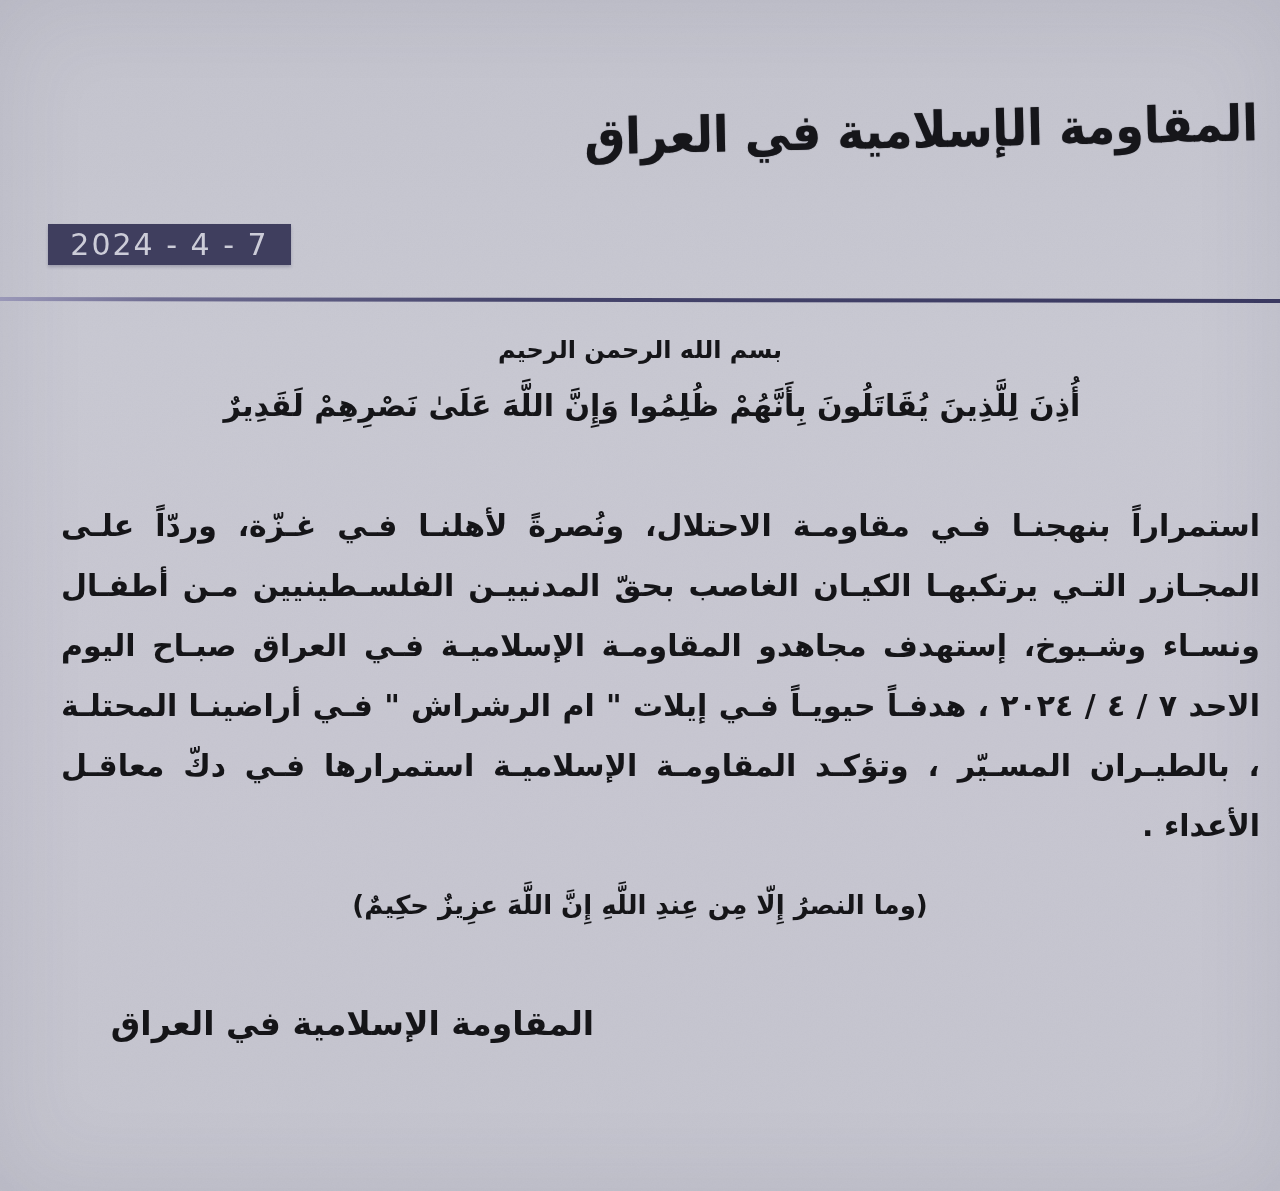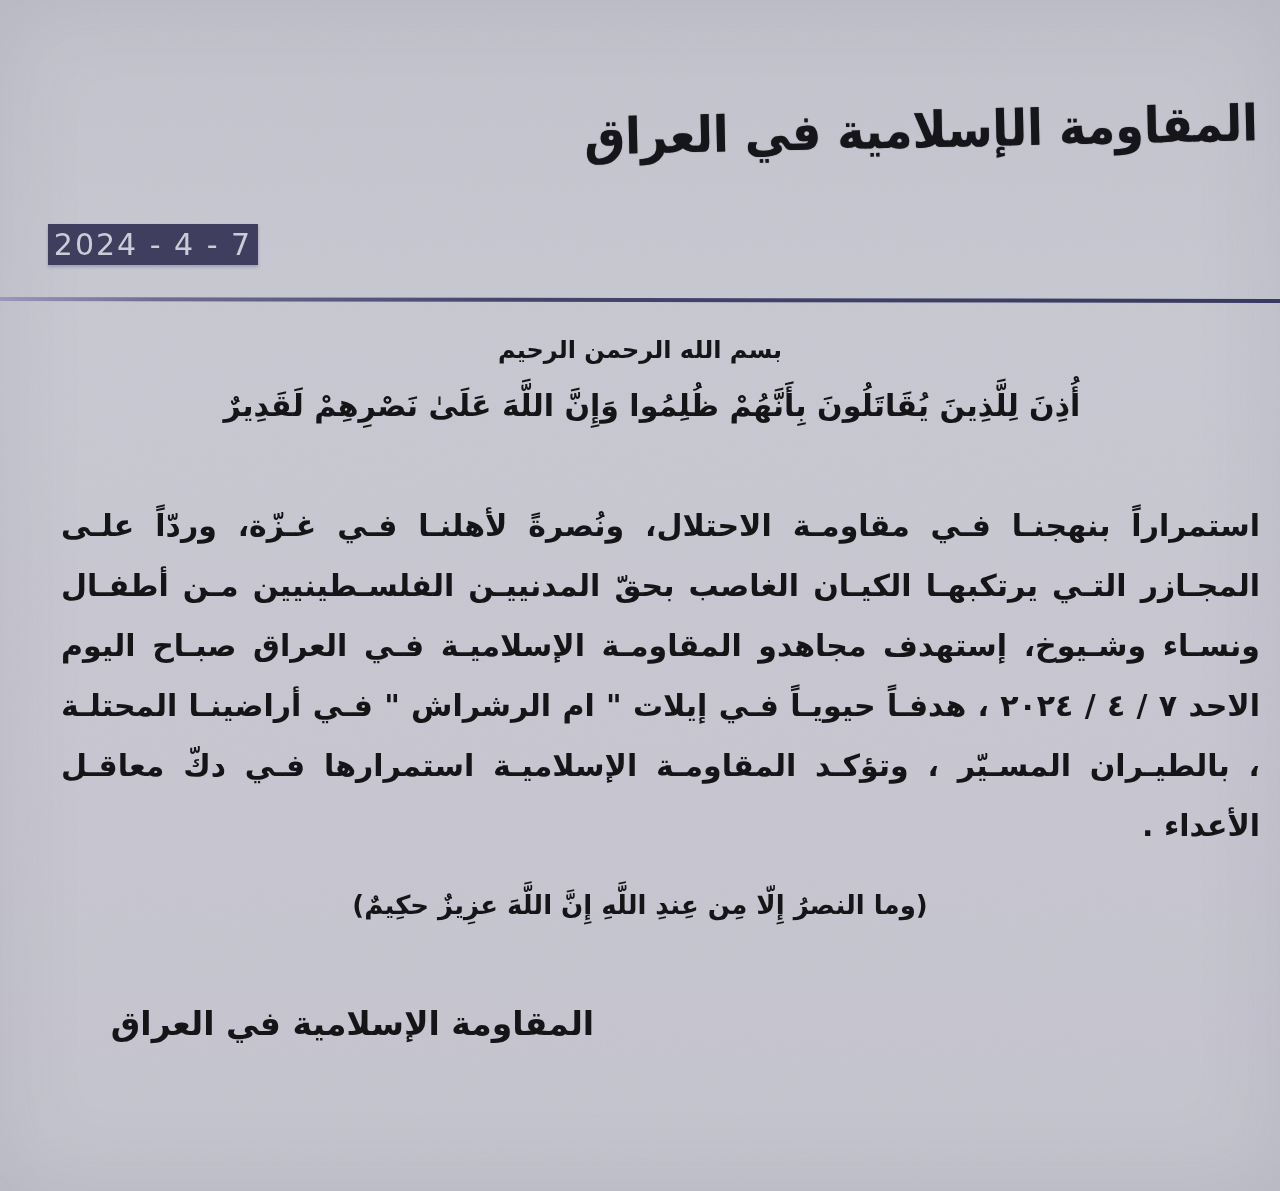--- a/index.html
+++ b/index.html
@@ -40,21 +40,21 @@
     white-space: nowrap;
     transform: rotate(-1.2deg) scaleY(1.08);
     transform-origin: right center;
     color: #16161a;
     text-shadow: 0 0 1px rgba(20,20,30,0.55);
   }
   .date-badge {
     position: absolute;
     top: 224px;
     left: 48px;
-    width: 210px;
+    width: 243px;
     height: 41px;
     background: #3f3e5e;
     color: #ccccd8;
     font-size: 30px;
     display: flex;
     align-items: center;
     justify-content: center;
     letter-spacing: 2px;
     direction: ltr;
     box-shadow: 0 2px 3px rgba(40,40,70,0.25);

